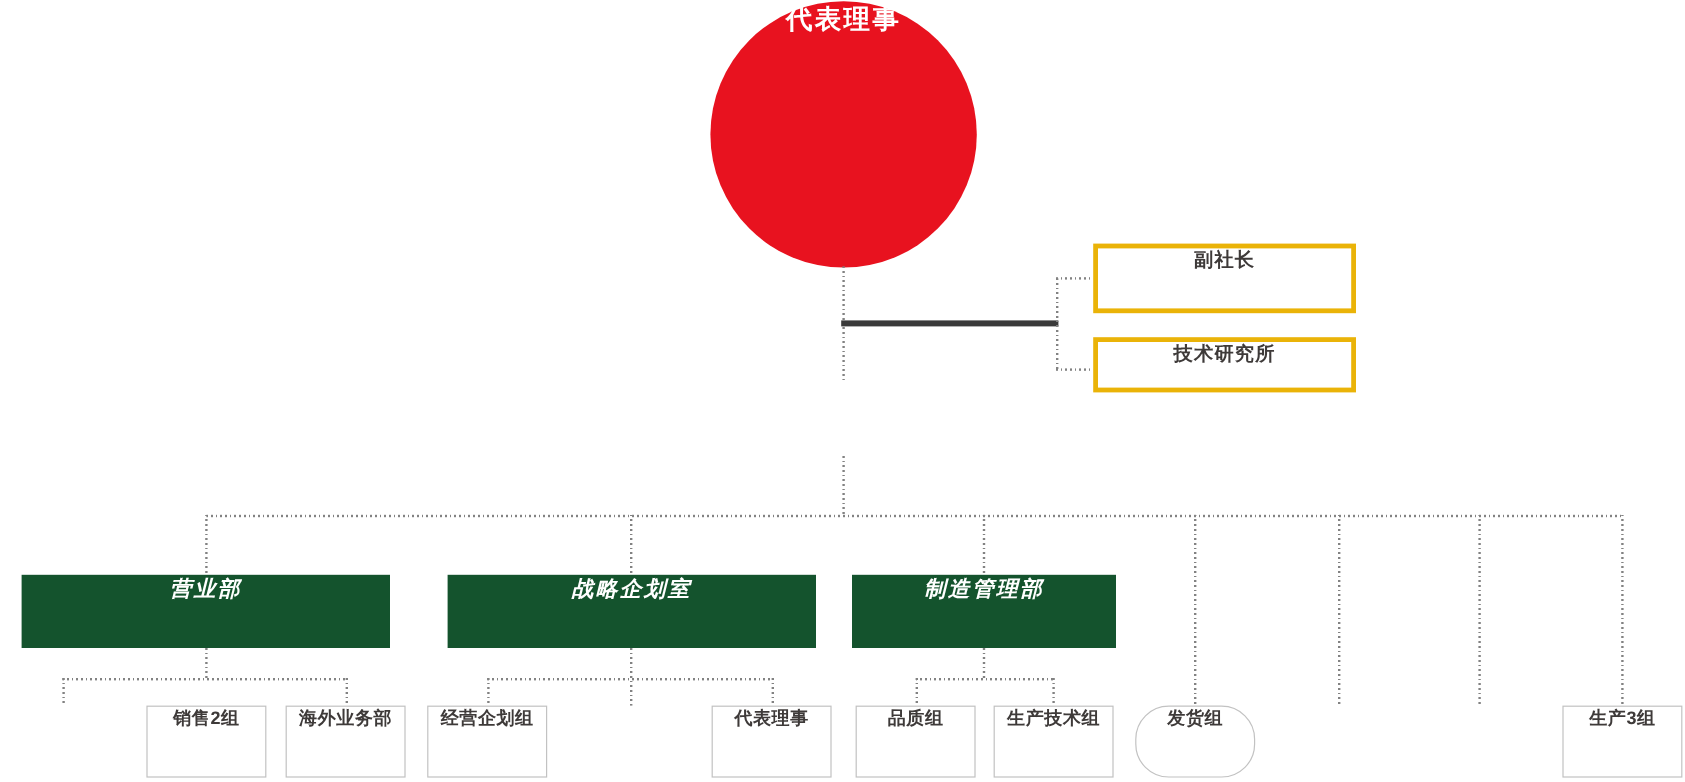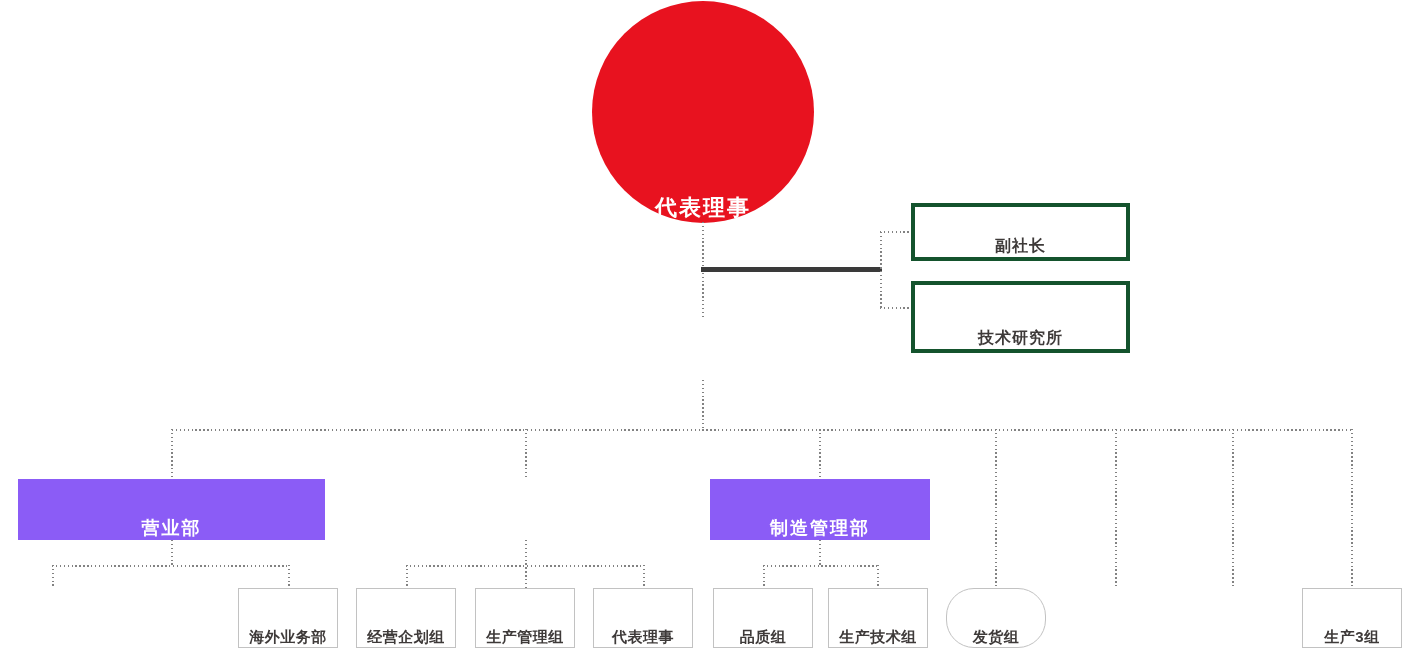--- a/index.html
+++ b/index.html
@@ -8,48 +8,48 @@
 
   .canvas {
     position: relative;
     width: 1404px;
     height: 652px;
     background: #ffffff;
     overflow: hidden;
   }
 
   
-  .node { position: absolute; display: flex; align-items: flex-end; justify-content: center; }
+  .node { position: absolute; display: flex; align-items: flex-start; justify-content: center; }
 
   .ceo-circle {
     left: 592px; top: 1px; width: 222px; height: 222px;
     border-radius: 50%;
     background: #e8121f;
     color: #ffffff; font-size: 22px; font-weight: bold; letter-spacing: 2px;
   }
 
   .coo-box {
     left: 592px; top: 319px; width: 225px; height: 61px;
     background: #00a9dd;
     color: #ffffff; font-size: 18px; font-weight: bold; letter-spacing: 2px;
   }
 
   .staff-box {
     left: 911px; width: 219px;
     background: #ffffff;
-    border: 4px solid #14532d;
+    border: 4px solid #eab308;
     color: #3e3a39; font-size: 16px; font-weight: 600; letter-spacing: 1px;
   }
   .staff-1 { top: 203px; height: 58px; }
-  .staff-2 { top: 281px; height: 72px; }
+  .staff-2 { top: 281px; height: 46px; }
 
   .dept-box {
     top: 479px; height: 61px;
-    background: #8b5cf6;
-    color: #ffffff; font-size: 18px; font-weight: bold; letter-spacing: 2px;
+    background: #14532d;
+    color: #ffffff; font-size: 18px; font-weight: bold; letter-spacing: 2px; font-style: italic;
   }
   .dept-1 { left: 18px;  width: 307px; }
   .dept-2 { left: 373px; width: 307px; }
   .dept-3 { left: 710px; width: 220px; }
 
   .team-box {
     top: 588px; width: 100px; height: 60px;
     background: #ffffff;
     border: 1px solid #c2c2c2;
     color: #3e3a39; font-size: 15px; font-weight: 600; letter-spacing: 0.5px;
@@ -94,47 +94,50 @@
   <div class="line dv" style="left:819px; top:429px; height:50px;"></div>
 
   <div class="line dv" style="left:995px;  top:429px; height:159px;"></div>
   <div class="line dv" style="left:1115px; top:429px; height:159px;"></div>
   <div class="line dv" style="left:1232px; top:429px; height:159px;"></div>
   <div class="line dv" style="left:1351px; top:429px; height:159px;"></div>
 
   <div class="node dept-box dept-1">
     <span>营业部</span>
   </div>
+  <div class="node dept-box dept-2">
+    <span>战略企划室</span>
+  </div>
   <div class="node dept-box dept-3">
     <span>制造管理部</span>
   </div>
 
   <div class="line dv" style="left:171px; top:540px; height:26px;"></div>
   <div class="line dh" style="left:52px;  top:565px; width:238px;"></div>
   <div class="line dv" style="left:52px;  top:565px; height:23px;"></div>
   <div class="line dv" style="left:288px; top:565px; height:23px;"></div>
 
   <div class="line dv" style="left:525px; top:540px; height:48px;"></div>
   <div class="line dh" style="left:406px; top:565px; width:238px;"></div>
   <div class="line dv" style="left:406px; top:565px; height:23px;"></div>
   <div class="line dv" style="left:643px; top:565px; height:23px;"></div>
 
   <div class="line dv" style="left:819px; top:540px; height:26px;"></div>
   <div class="line dh" style="left:763px; top:565px; width:116px;"></div>
   <div class="line dv" style="left:763px; top:565px; height:23px;"></div>
   <div class="line dv" style="left:877px; top:565px; height:23px;"></div>
 
+  <div class="node team-box" style="left:122px;">
+    <span>销售2组</span>
+  </div>
   <div class="node team-box" style="left:238px;">
     <span>海外业务部</span>
   </div>
   <div class="node team-box" style="left:356px;">
     <span>经营企划组</span>
-  </div>
-  <div class="node team-box" style="left:475px;">
-    <span>生产管理组</span>
   </div>
   <div class="node team-box" style="left:593px;">
     <span>代表理事</span>
   </div>
   <div class="node team-box" style="left:713px;">
     <span>品质组</span>
   </div>
   <div class="node team-box" style="left:828px;">
     <span>生产技术组</span>
   </div>

